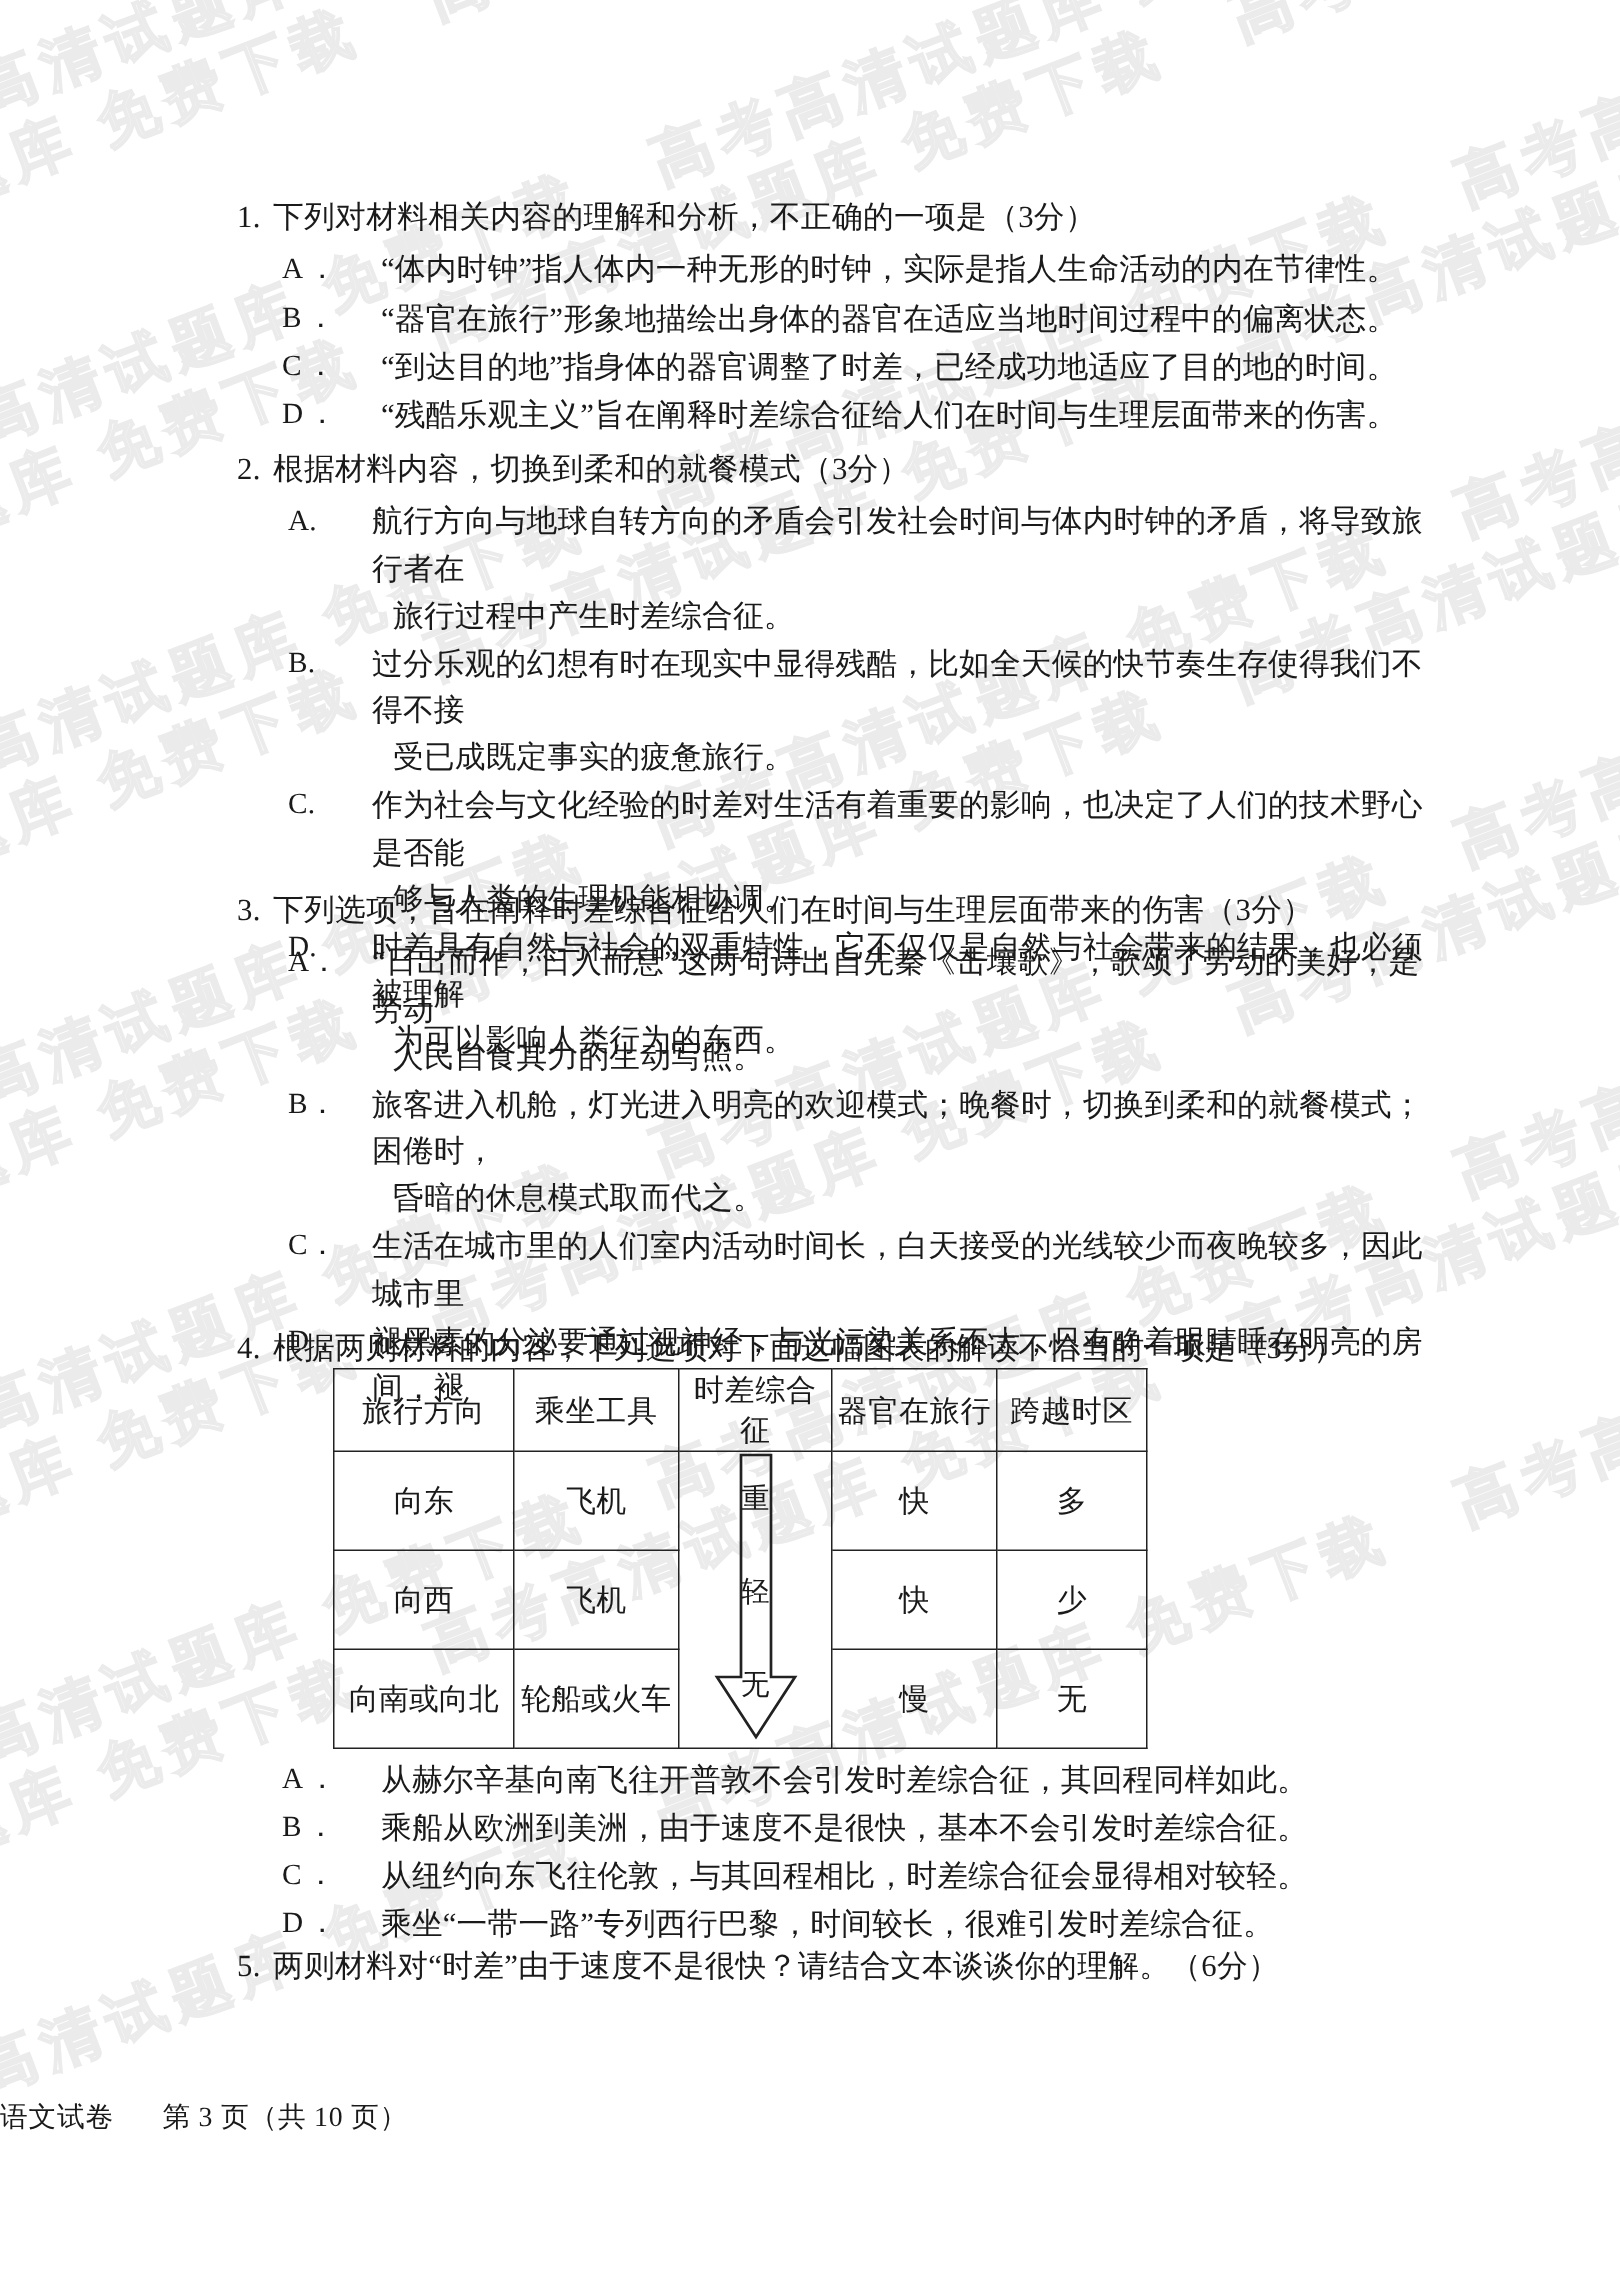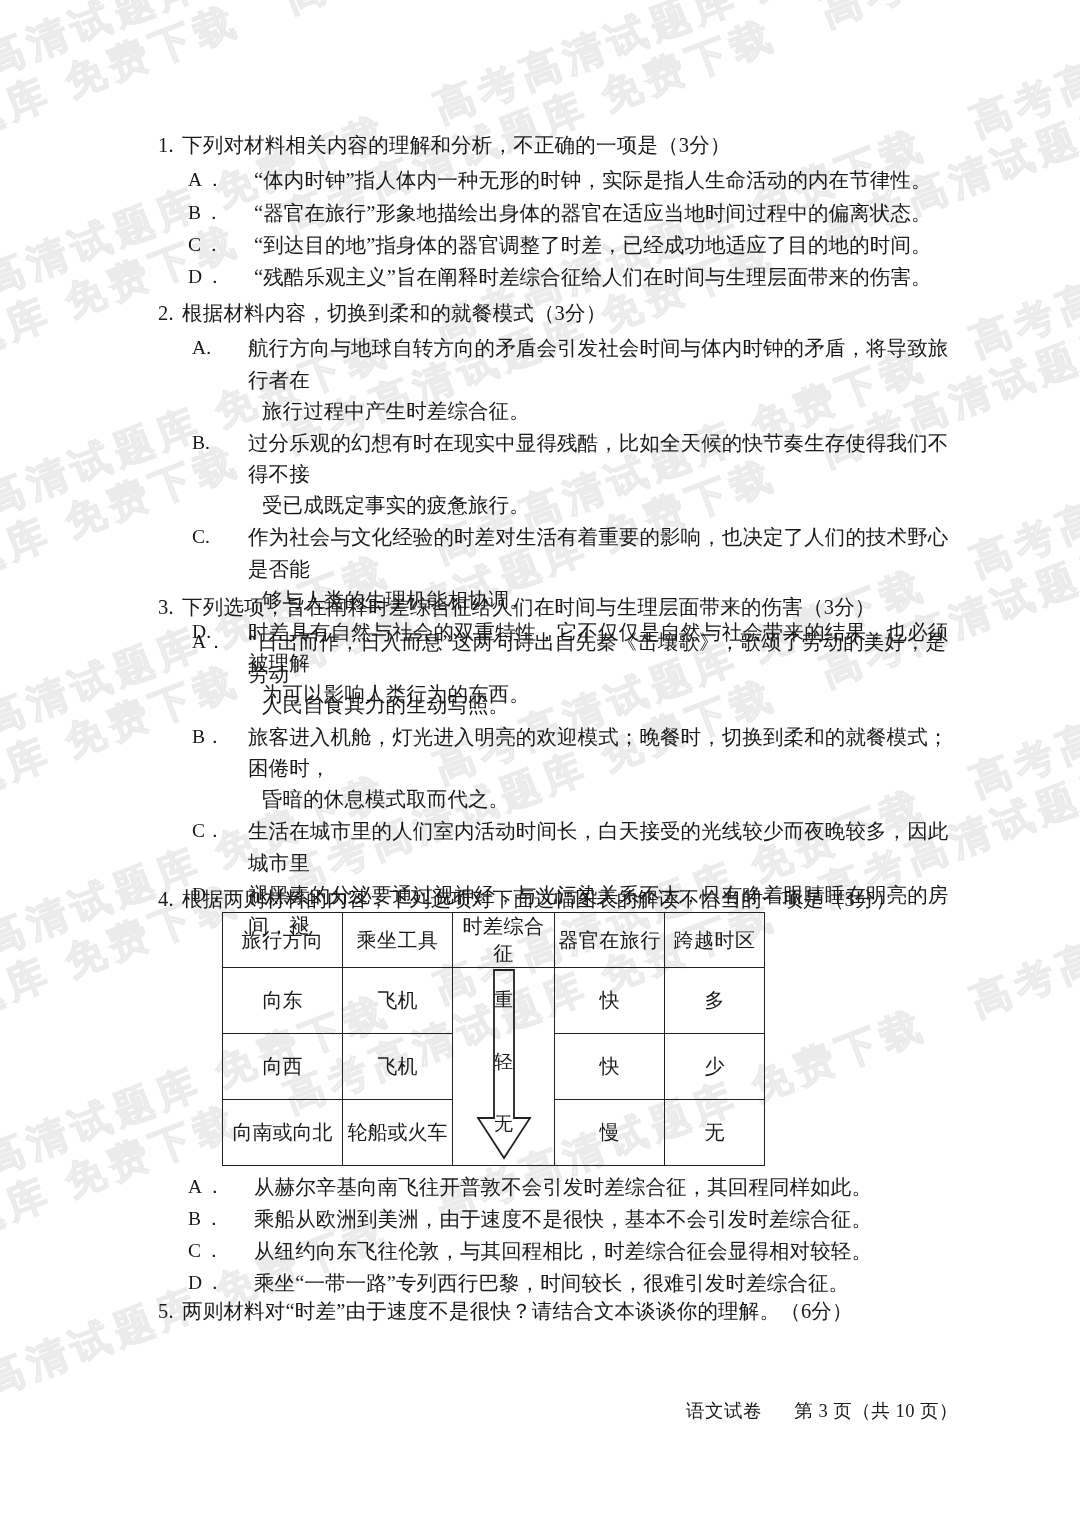--- a/index.html
+++ b/index.html
@@ -152,21 +152,21 @@
   .al1 { margin-top: 22px; }
   .al2 { margin-top: 43px; }
   .al3 { margin-top: 43px; }
 
   
   #page-footer {
     position: absolute;
     top: 1398px;
     left: 0;
     width: 958px;
-    text-align: right;
+    text-align: left;
     font-size: 18.5px;
     letter-spacing: 0.5px;
   }
   #page-footer .gap { display: inline-block; width: 22px; }
 </style>
 </head>
 <body>
 
 <div id="watermark-layer">
     <div class="wm-row" style="left: -260px; top: -40px;">高考高清试题库 免费下载&nbsp;&nbsp;&nbsp;高考高清试题库 免费下载&nbsp;&nbsp;&nbsp;高考高清试题库 免费下载</div>

